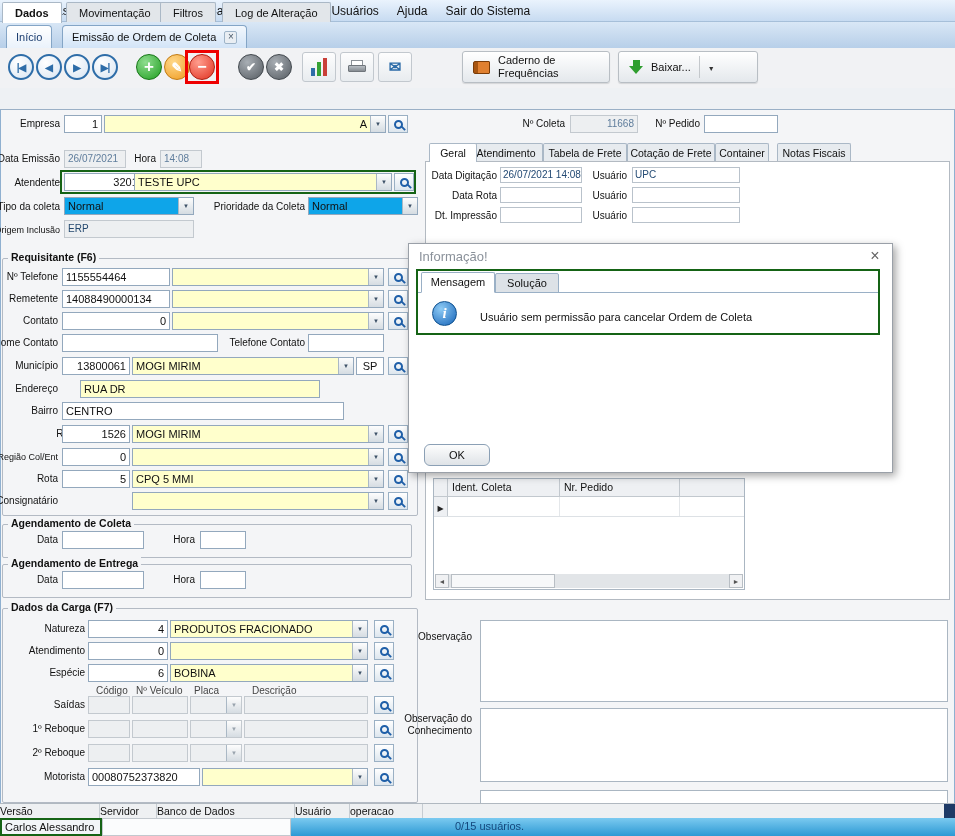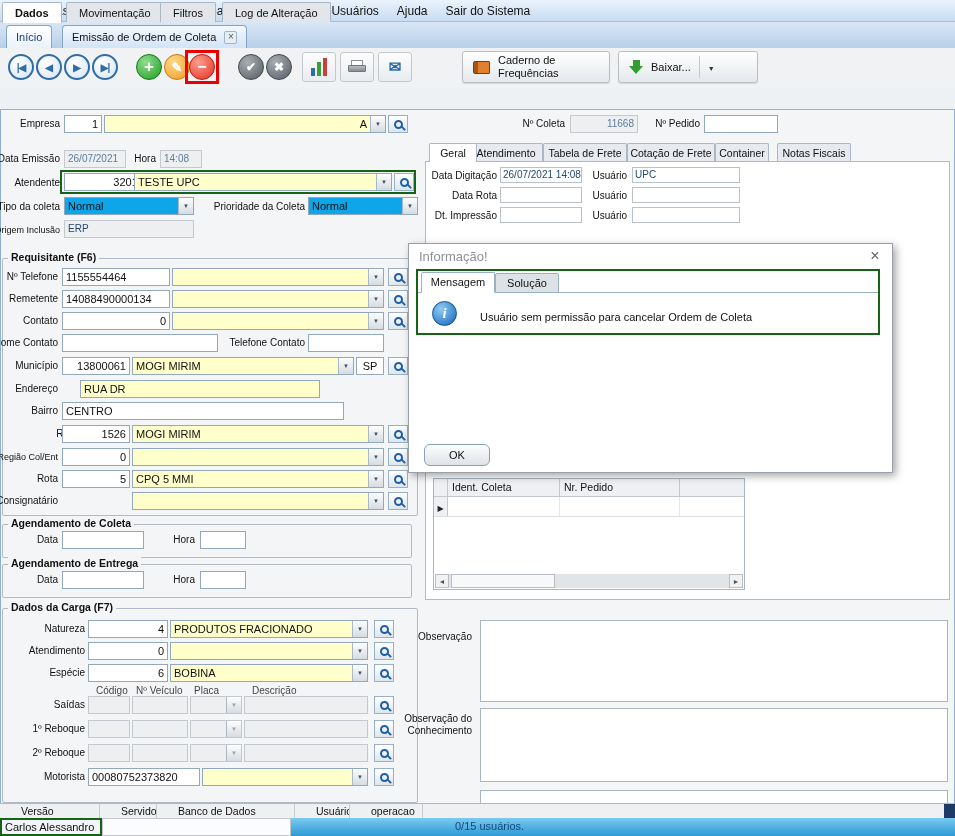--- a/index.html
+++ b/index.html
@@ -131,21 +131,21 @@
 .infoicon{position:absolute;width:25px;height:25px;border-radius:50%;
   background:radial-gradient(circle at 35% 30%,#8ecbf5,#1563b8);border:1px solid #0f518f;
   display:flex;align-items:center;justify-content:center;color:#fff;
   font-family:"Liberation Serif",serif;font-style:italic;font-weight:bold;font-size:15px}
 .infoicon::after{content:"i"}
 .okbtn{position:absolute;left:15px;top:200px;width:66px;height:22px;border:1px solid #8ba0b5;border-radius:6px;
   background:linear-gradient(#fdfdfd,#dfe3e7);display:flex;align-items:center;justify-content:center;cursor:pointer}
 
 .sbar1{position:absolute;left:0;top:803px;width:955px;height:15px;background:#eef0f2;
   border-top:1px solid #b0b8c0;display:flex}
-.sseg{border-right:1px solid #c6ccd2;padding-left:21px;line-height:14px;font-size:10.5px;white-space:nowrap;overflow:hidden}
+.sseg{border-right:1px solid #c6ccd2;padding-left:0;line-height:14px;font-size:10.5px;white-space:nowrap;overflow:hidden}
 .sbar2{position:absolute;left:0;top:818px;width:955px;height:18px;background:#eef0f2}
 .userbox{position:absolute;left:0;top:0;width:102px;height:18px;border:2px solid #156315;background:#f2f5f8;
   line-height:14px;padding-left:3px;white-space:nowrap;overflow:hidden}
 .whiteseg{position:absolute;left:102px;top:0;width:189px;height:18px;background:#fbfcfd;border:1px solid #c2c8ce}
 .blueseg{position:absolute;left:291px;top:0;width:664px;height:18px;
   background:linear-gradient(#7bcaf0,#2d99d4)}
 .blueseg span{position:absolute;left:164px;top:2px;color:#14477c}
 .navyblock{width:11px;height:14px;background:#1e3a66;margin-left:auto}
 </style>
 </head>

